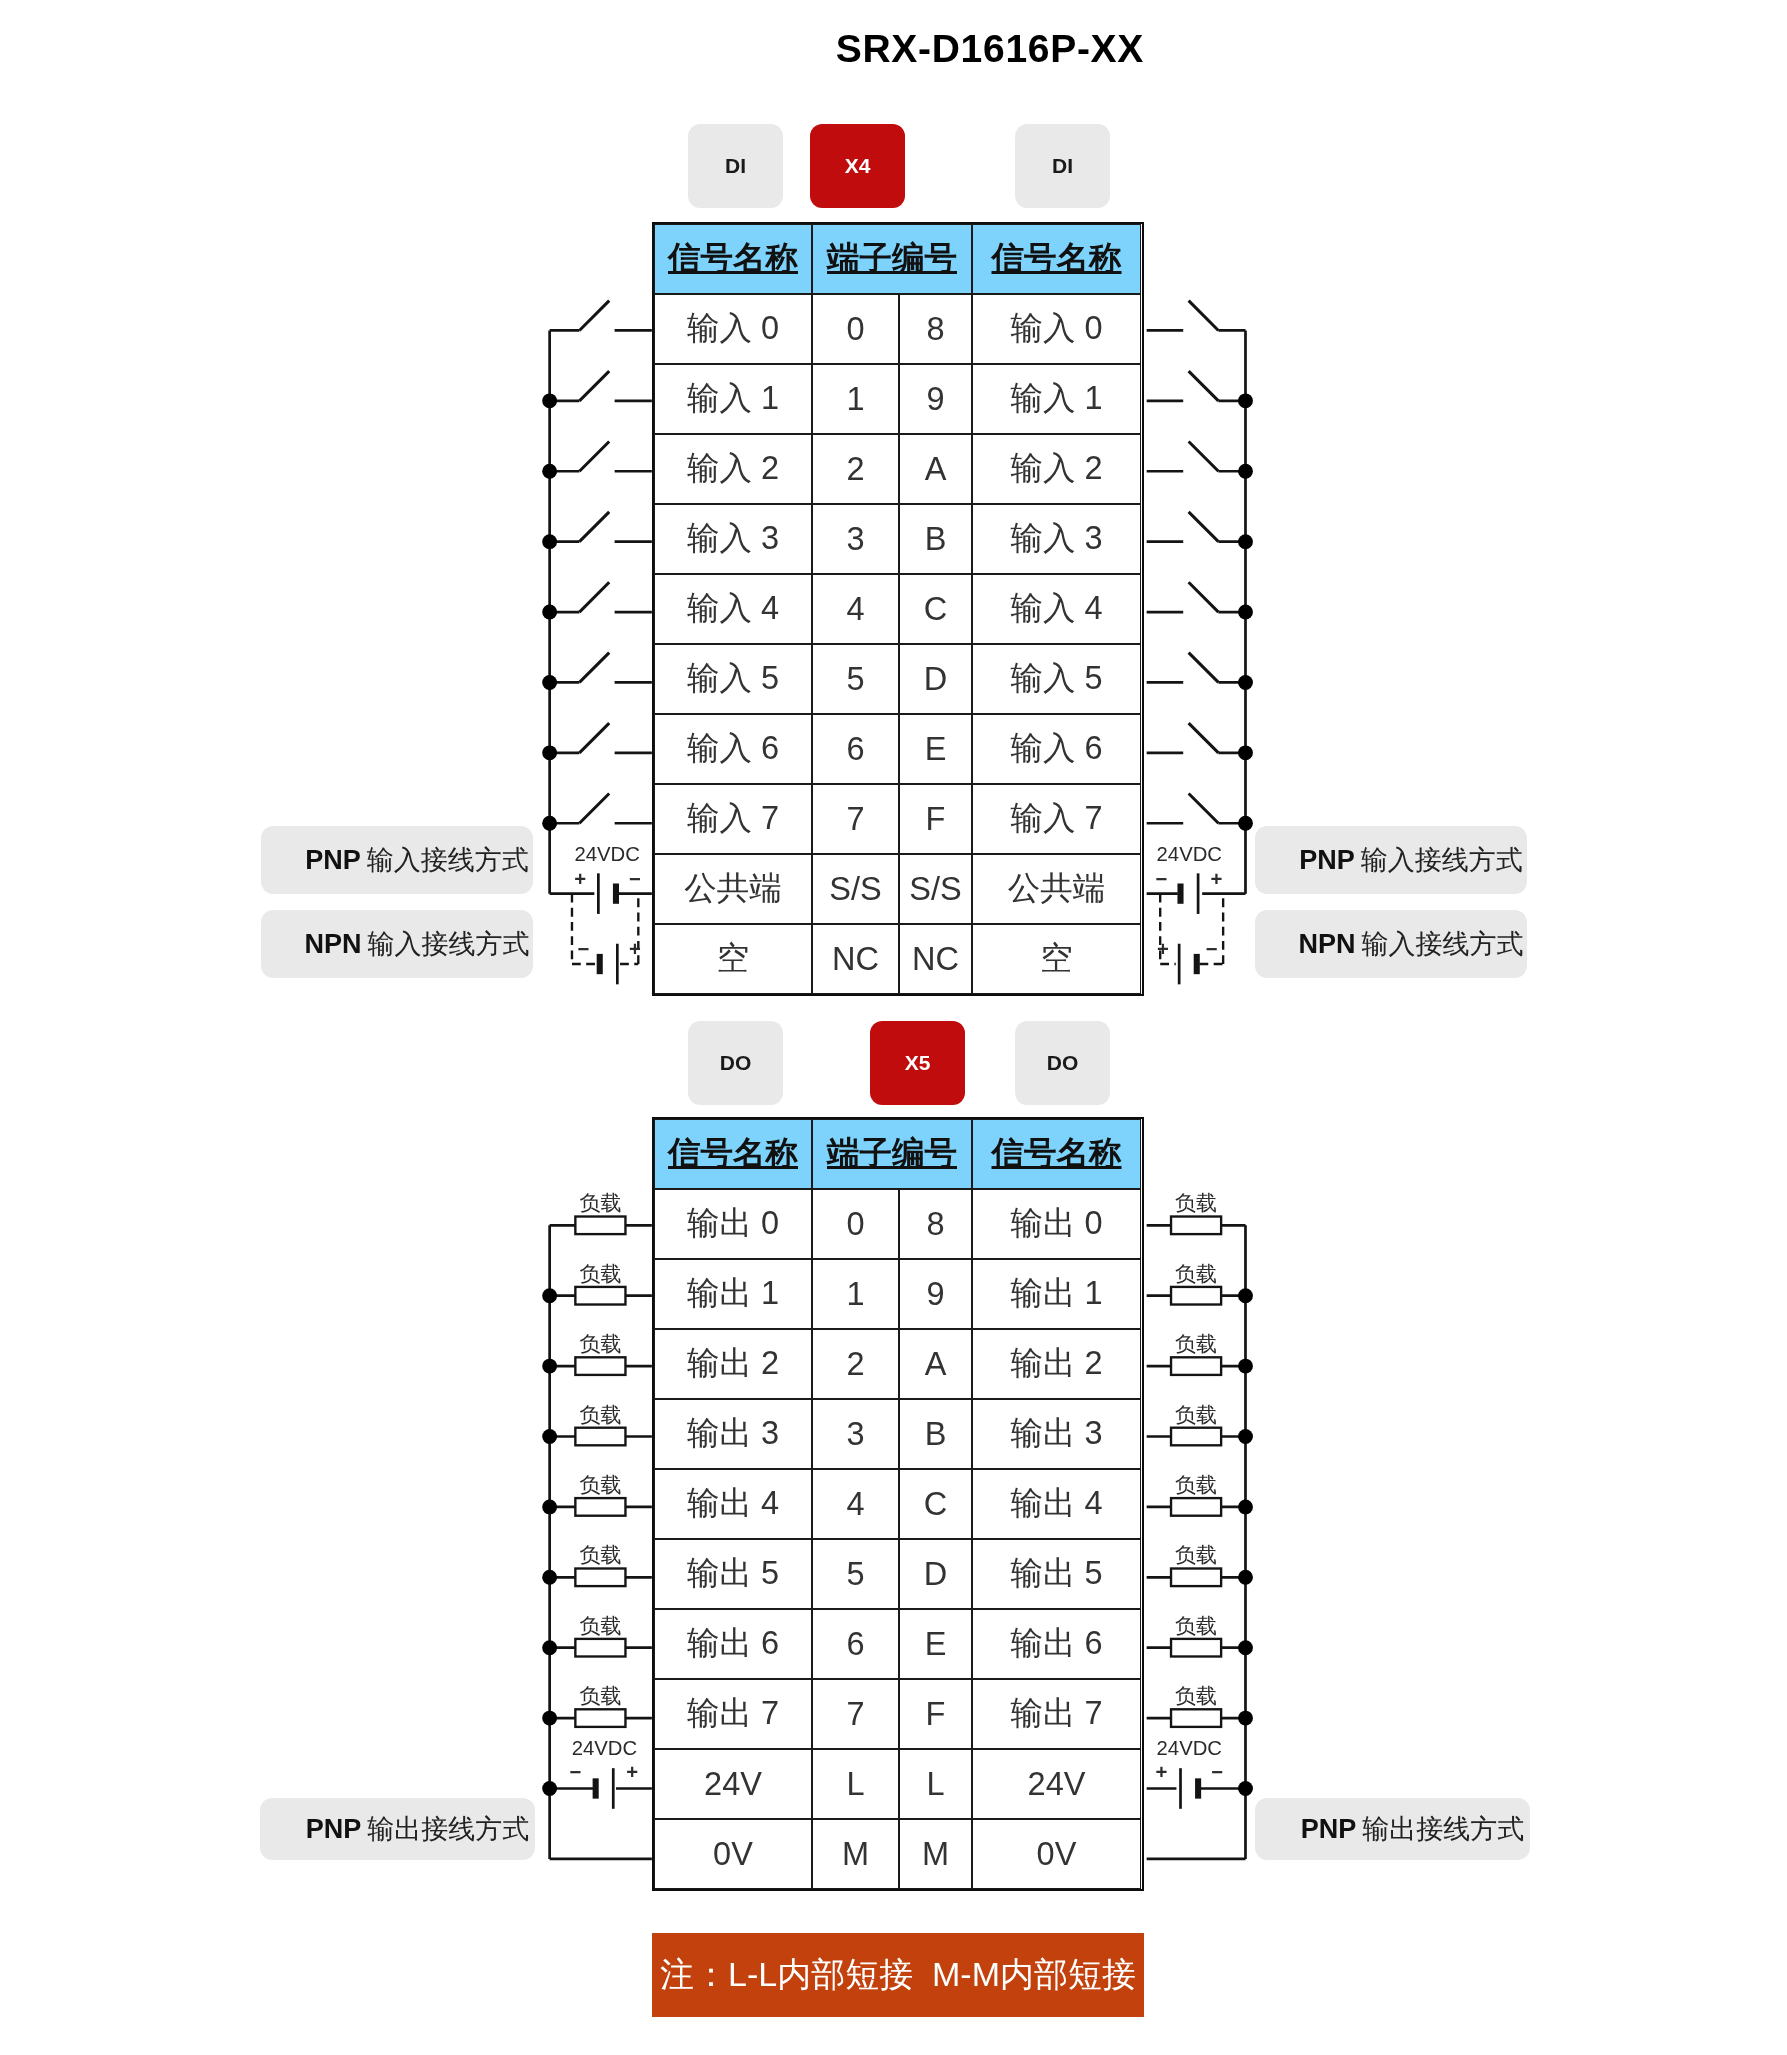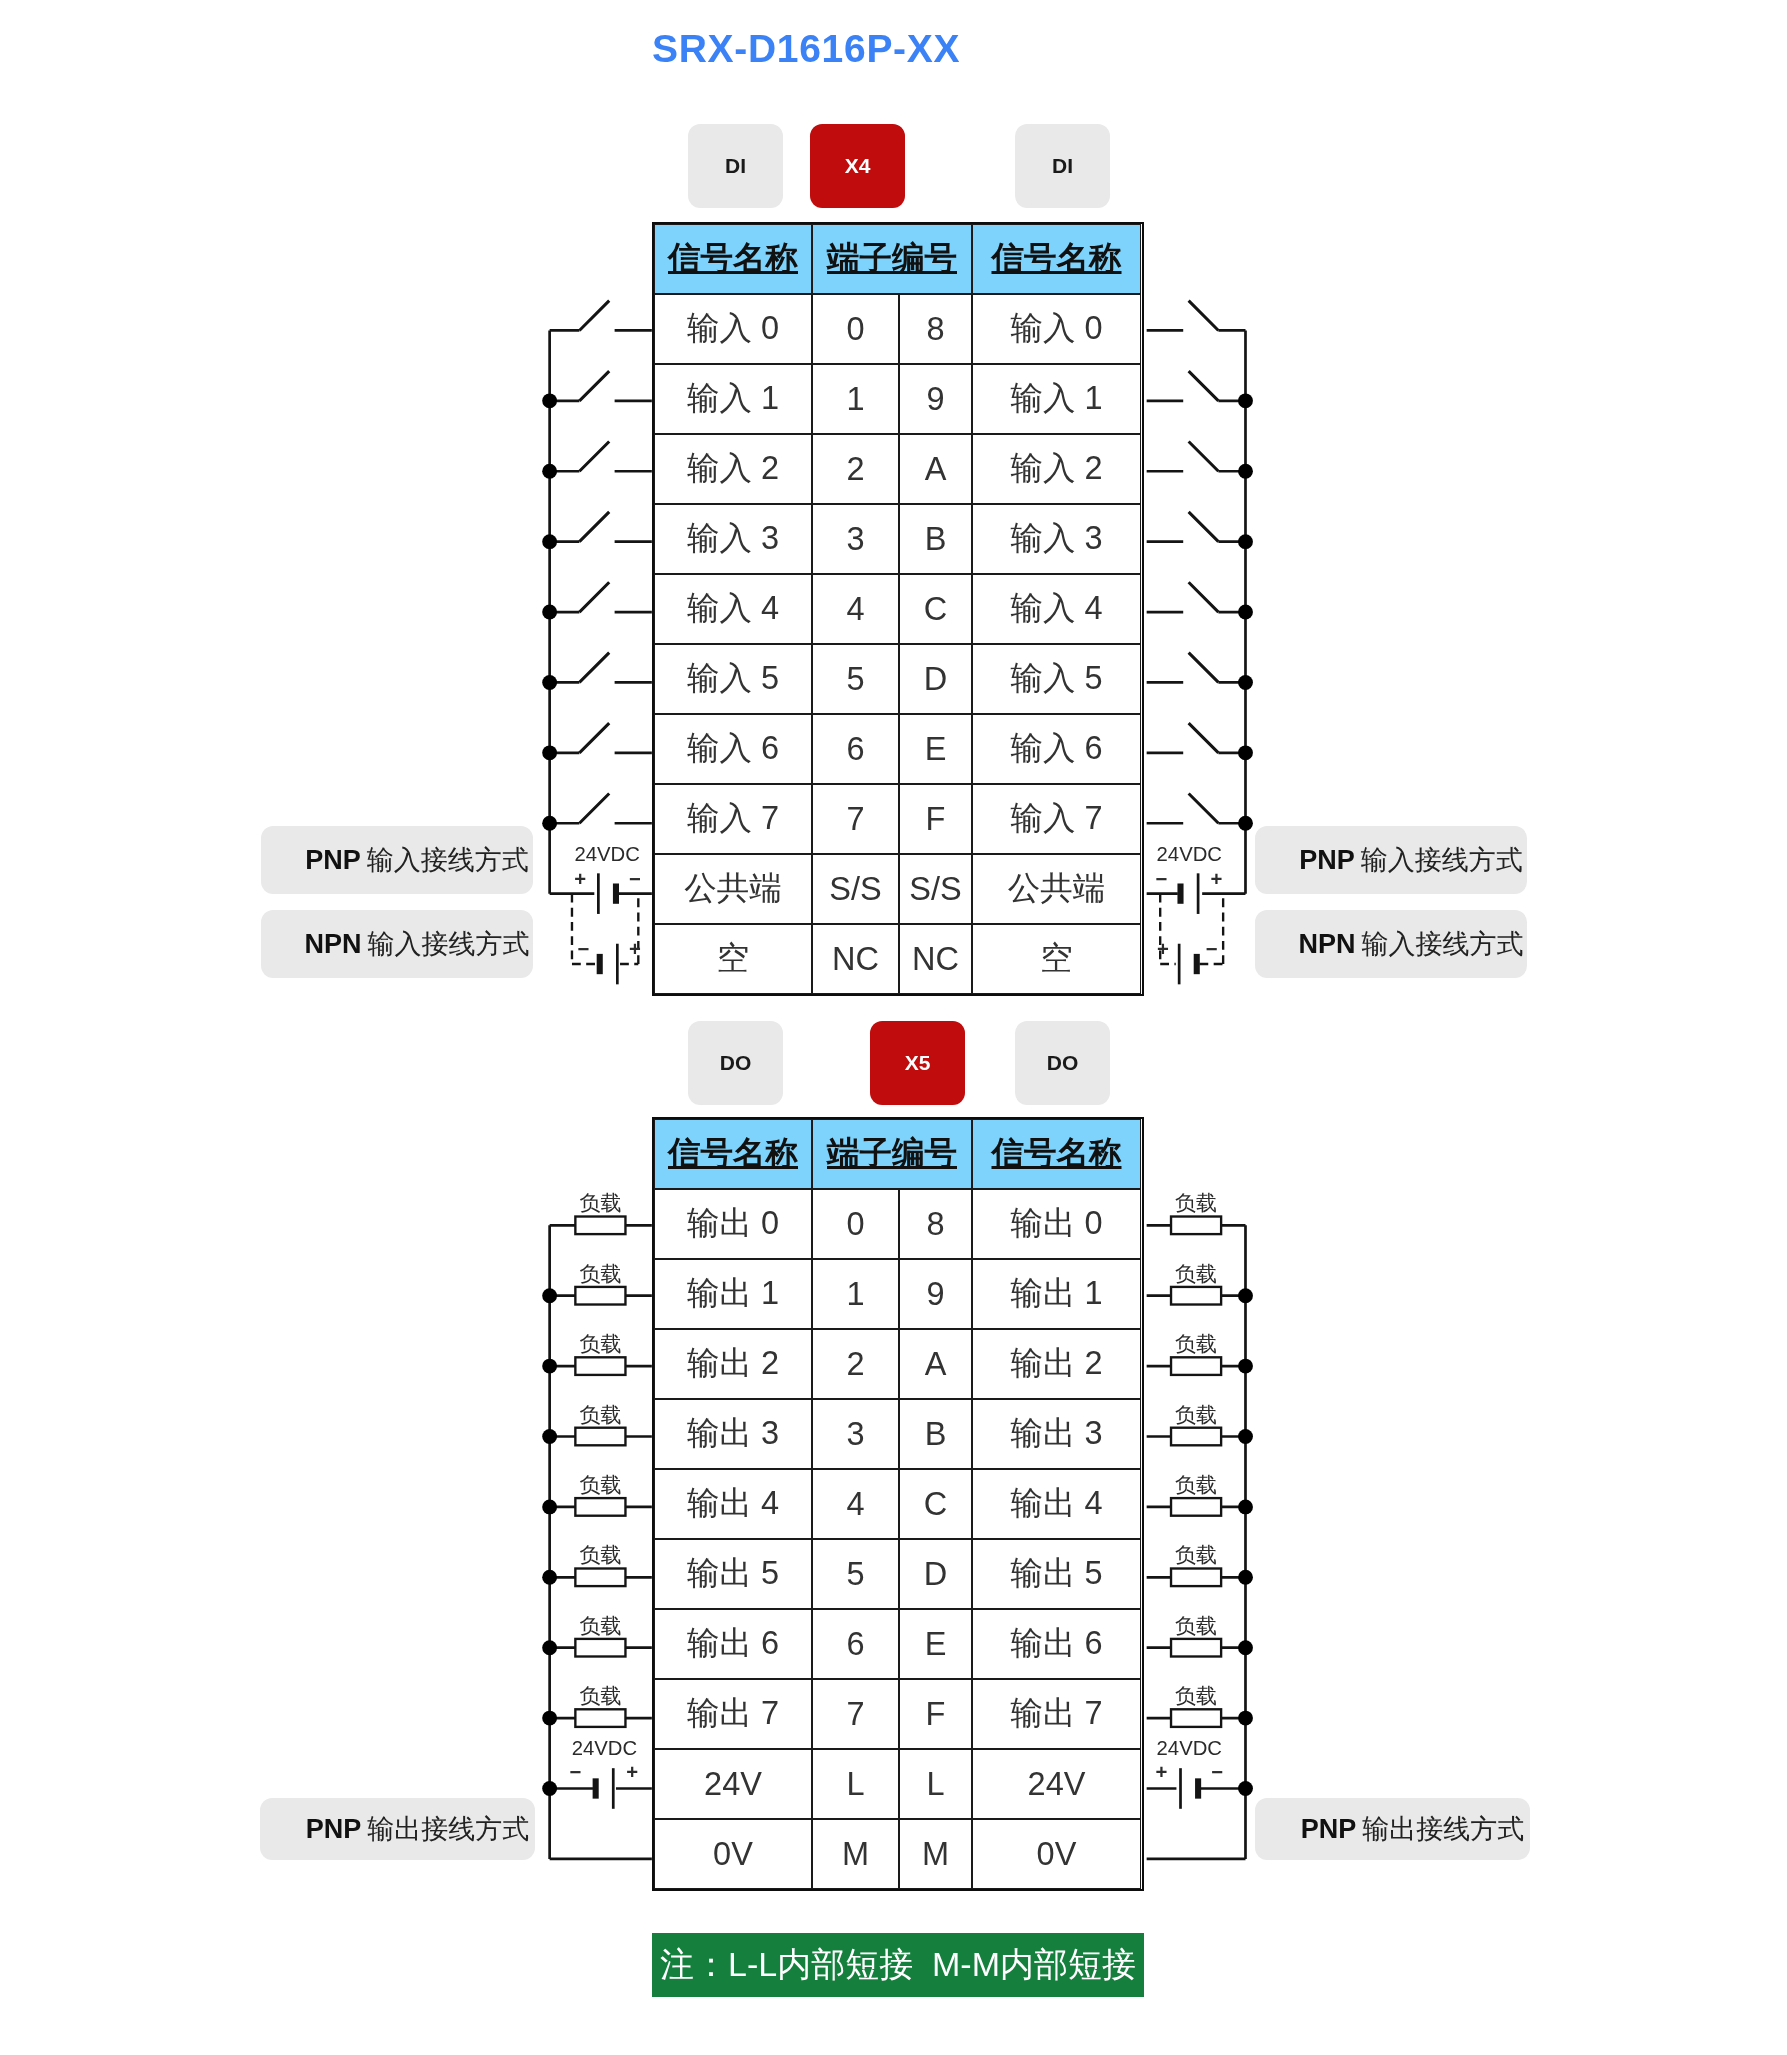--- a/index.html
+++ b/index.html
@@ -1,41 +1,41 @@
 <!DOCTYPE html>
 <html style="font-size:10.8px"><head>
 <meta charset="utf-8">
 <style>
   html,body{margin:0;padding:0;background:#ffffff;}
   *{box-sizing:border-box;}
   #canvas{position:relative;width:1787px;height:2056px;background:#fff;overflow:hidden;
           font-family:"Liberation Sans", sans-serif;color:#222;}
   
-  .title{position:absolute;left:652px;top:27px;width:492px;text-align:left;
-         font-size:39px;font-weight:bold;color:#3b82f6;letter-spacing:0.7px;}
+  .title{position:absolute;left:652px;top:27px;width:492px;text-align:right;
+         font-size:39px;font-weight:bold;color:#000000;letter-spacing:0.7px;}
   
   .badge{position:absolute;width:95px;height:84px;border-radius:12.2px;
          display:flex;align-items:center;justify-content:center;
          font-size:21px;font-weight:bold;}
   .badge.gray{background:#e9e9e9;color:#1a1a1a;}
   .badge.red{background:#c00c0c;color:#ffffff;}
   
   .tbl{position:absolute;display:grid;grid-template-columns:158px 87px 73px 169px;
        grid-auto-rows:70px;border:2.7px solid #0d0d0d;background:#fff;width:492px;}
   .th,.td{display:flex;align-items:center;justify-content:center;border:1px solid #1a1a1a;}
   .th{background:#7dd3fc;font-weight:bold;font-size:32.5px;color:#111;text-decoration:underline;}
   .th.sp{grid-column:2/4;}
   .td{font-size:32.5px;color:#333;font-weight:400;}
   
   .wlabel{position:absolute;background:#e9e9e9;border-radius:12.2px;
           display:flex;align-items:center;justify-content:center;gap:6px;
           font-size:27px;color:#222;padding-left:40px;}
   .wlabel .b{font-weight:800;color:#111;}
   
-  .note{position:absolute;left:652px;top:1933px;width:492px;height:64px;background:#15803d;
+  .note{position:absolute;left:652px;top:1933px;width:492px;height:84px;background:#c2410c;
         color:#fff;display:flex;align-items:center;justify-content:center;
         font-size:34px;white-space:pre;}
   
   #circuit{position:absolute;left:0;top:0;pointer-events:none;}
   #circuit text{font-family:"Liberation Sans", sans-serif;fill:#2b2b2b;}
   .svtxt{font-size:31px;}
   .supply{font-size:30px;}
   .sign{font-size:30px;font-weight:bold;fill:#111;}
 </style>
 </head>

